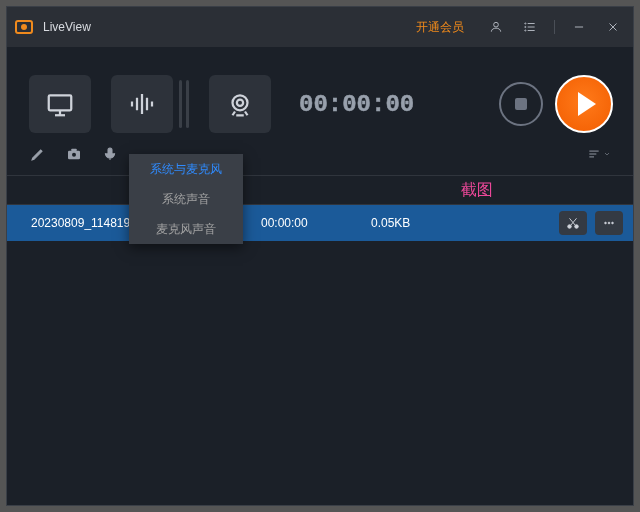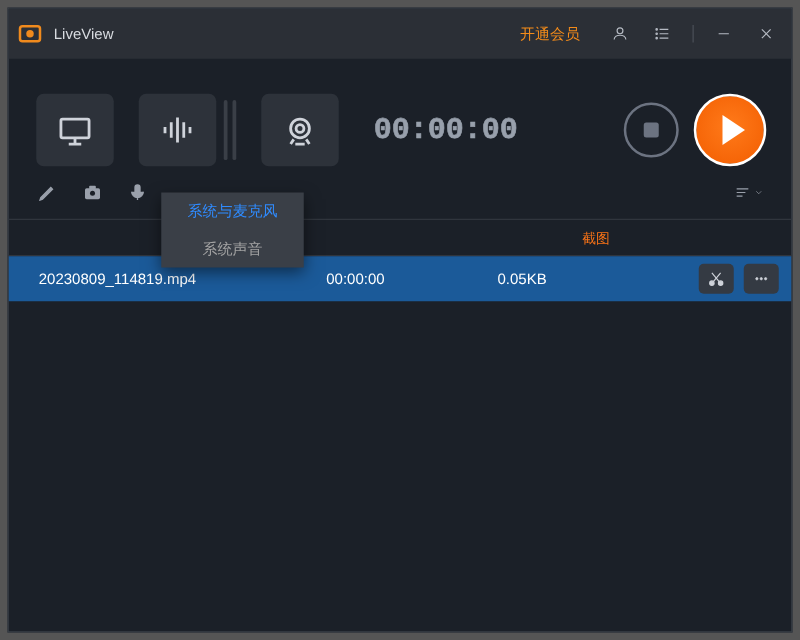--- a/index.html
+++ b/index.html
@@ -119,39 +119,39 @@
   .divline { height: 1px; background: #30353d; margin: 0; }
 
   .tableheader {
     display: flex;
     height: 28px;
     align-items: center;
   }
   .tableheader .cell {
     flex: 1;
     text-align: center;
-    color: #f97316;
-    font-size: 11px;
+    color: #ec4899;
+    font-size: 16px;
     border-right: 1px solid #30353d;
   }
   .tableheader .cell:last-child { border-right: none; }
   .tableheader .cell:first-child { visibility: hidden; } 
 
   .datarow {
     display: flex;
     align-items: center;
     height: 36px;
     background: #1b5a99;
     color: #ffffff;
     font-size: 12px;
     padding: 0 10px 0 24px;
   }
   .datarow .c1 { width: 230px; }
   .datarow .c2 { width: 110px; }
-  .datarow .c3 { width: 120px; margin-left: 27px; }
+  .datarow .c3 { width: 120px; }
   .datarow .actions { margin-left: auto; display: flex; gap: 8px; }
   .datarow .actbtn {
     width: 28px; height: 24px;
     background: #343a43;
     border-radius: 4px;
     display: flex; align-items: center; justify-content: center;
     cursor: pointer;
   }
   .datarow .actbtn svg { width: 14px; height: 14px; stroke: #cfd3da; fill: #cfd3da; }
 
@@ -324,15 +324,16 @@
             <circle cx="12" cy="12" r="1.6"></circle>
             <circle cx="18" cy="12" r="1.6"></circle>
           </svg>
       </div>
     </div>
   </div>
 
   <div class="dropdown">
     <div class="item selected">系统与麦克风</div>
     <div class="item">系统声音</div>
+    <div class="item">麦克风声音</div>
   </div>
 
 </div>
 
 </body></html>

